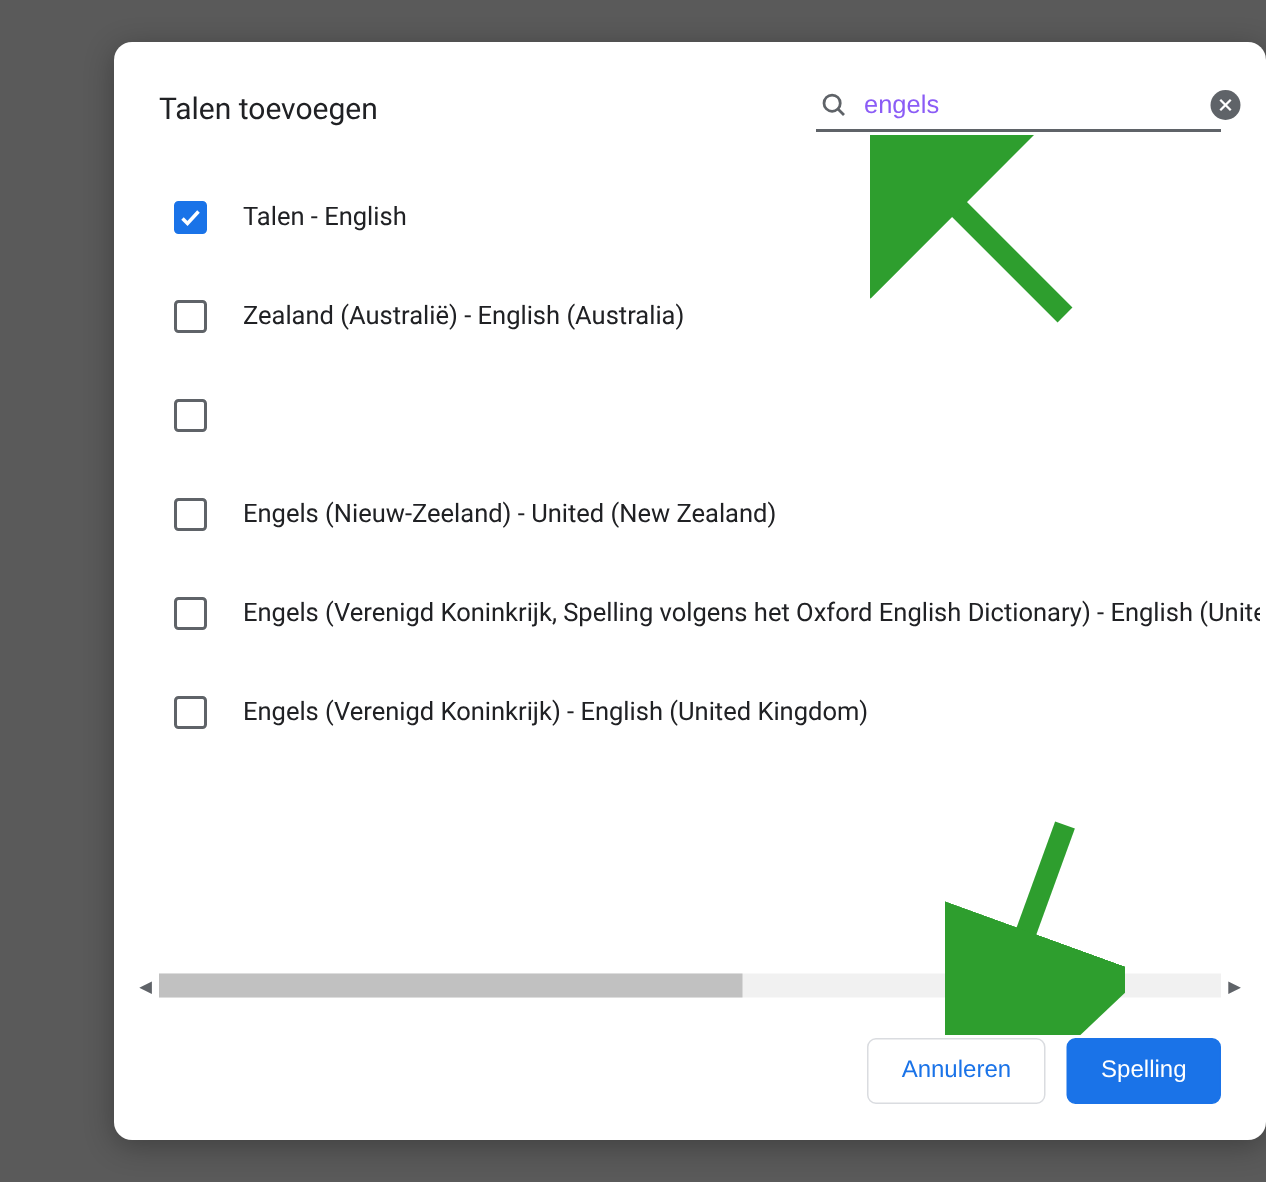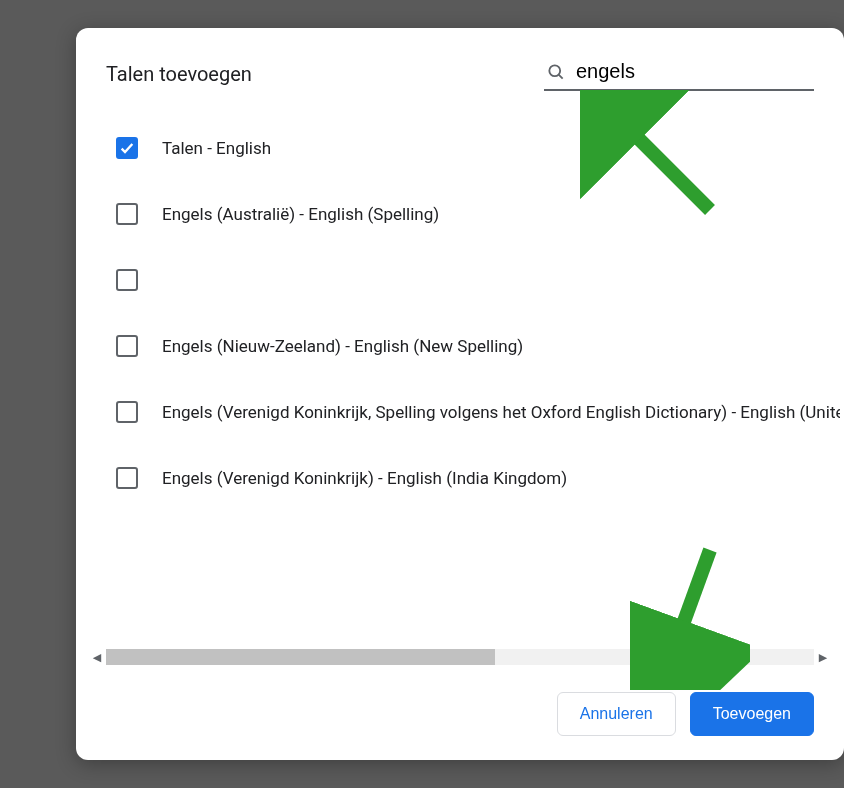--- a/index.html
+++ b/index.html
@@ -41,22 +41,22 @@
       align-items: center;
       border-bottom: 2px solid #5f6368;
       width: 270px;
       padding: 4px 2px 6px 2px;
       gap: 10px;
     }
     .search-icon-svg { width: 20px; height: 20px; flex-shrink: 0; }
     .search-input {
       border: none;
       outline: none;
-      font-size: 20px;
-      color: #000000;
+      font-size: 17px;
+      color: #8b5cf6;
       flex: 1;
       background: transparent;
     }
     .clear-btn {
       border: none;
       background: #5f6368;
       color: #fff;
       width: 20px;
       height: 20px;
       border-radius: 50%;
@@ -183,50 +183,50 @@
       <div class="lang-item">
         <div class="chk checked">
           <svg viewBox="0 0 24 24" fill="none" stroke="#fff" stroke-width="3.5">
             <polyline points="4,13 9,18 20,6"></polyline>
           </svg>
         </div>
         <span>Talen - English</span>
       </div>
       <div class="lang-item">
         <div class="chk"></div>
-        <span>Engels (Australië) - English (Spelling)</span>
-      </div>
-      <div class="lang-item">
-        <div class="chk"></div>
-      </div>
-      <div class="lang-item">
-        <div class="chk"></div>
-        <span>Engels (Nieuw-Zeeland) - English (New Spelling)</span>
+        <span>Zealand (Australië) - English (Australia)</span>
+      </div>
+      <div class="lang-item">
+        <div class="chk"></div>
+      </div>
+      <div class="lang-item">
+        <div class="chk"></div>
+        <span>Engels (Nieuw-Zeeland) - United (New Zealand)</span>
       </div>
       <div class="lang-item">
         <div class="chk"></div>
         <span>Engels (Verenigd Koninkrijk, Spelling volgens het Oxford English Dictionary) - English (United Kingdom, Oxford English Dictionary spelling)</span>
       </div>
       <div class="lang-item">
         <div class="chk"></div>
-        <span>Engels (Verenigd Koninkrijk) - English (India Kingdom)</span>
+        <span>Engels (Verenigd Koninkrijk) - English (United Kingdom)</span>
       </div>
     </div>
 
   <div class="hscroll">
     <div class="hscroll-arrow">◀</div>
     <div class="hscroll-track">
       <div class="hscroll-thumb"></div>
     </div>
     <div class="hscroll-arrow">▶</div>
   </div>
 
   <div class="dialog-footer">
     <button class="btn btn-secondary">Annuleren</button>
-    <button class="btn btn-primary">Toevoegen</button>
+    <button class="btn btn-primary">Spelling</button>
   </div>
 
 </div>
 
 <svg class="arrow" style="left:580px; top:90px; width:160px; height:150px;" viewBox="0 0 160 150">
   <defs>
     <marker id="ah1" markerWidth="12" markerHeight="12" refX="3" refY="6" orient="auto">
       <path d="M0,0 L12,6 L0,12 Z" fill="#2e9e2e"></path>
     </marker>
   </defs>

